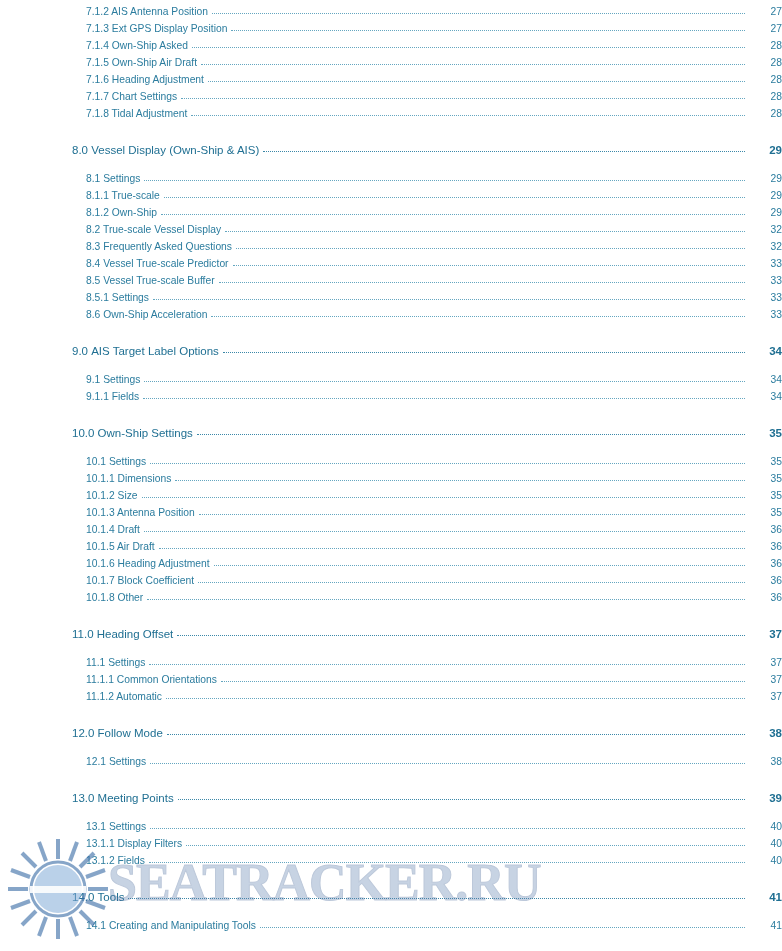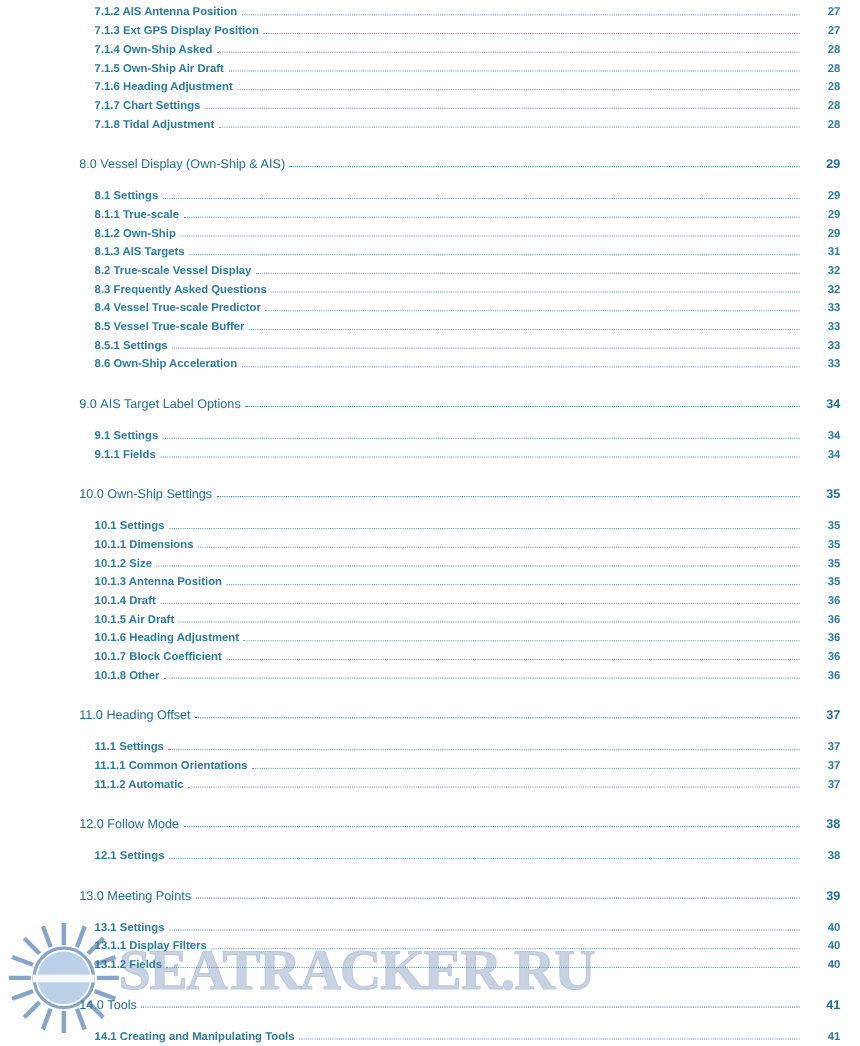--- a/index.html
+++ b/index.html
@@ -32,21 +32,21 @@
     font-size: 11.5px;
     font-weight: bold;
     color: #1f6f92;
     padding-left: 72px;
     height: 21px;
   }
   .lvl1 .num, .lvl1 .txt { font-weight: normal; }
   
   .lvl2 {
     font-size: 10.3px;
-    font-weight: bold;
+    font-weight: normal;
     color: #2b7c9e;
     padding-left: 86px;
     height: 17px;
   }
   .label {
     flex: 0 0 auto;
   }
   .leader {
     flex: 1 1 auto;
     margin: 0 3px 3px 4px;
@@ -55,21 +55,20 @@
     height: 1px;
   }
   .lvl1 .leader {
     border-bottom: 1px dotted #3c88a8;
     margin-bottom: 4px;
   }
   .page {
     flex: 0 0 auto;
     width: 34px;
     text-align: right;
-    padding-right: 18px;
   }
   .lvl1 .page { font-weight: bold; }
   .gap-lg { height: 16px; }
   .gap-md { height: 11px; }
 
   
   #watermark {
     position: absolute;
     left: 0;
     bottom: 2px;
@@ -151,25 +150,20 @@
     </div>
     <div class="entry lvl2">
       <span class="label"><span class="num">8.1.1</span> <span class="txt">True-scale</span></span>
       <span class="leader"></span>
       <span class="page">29</span>
     </div>
     <div class="entry lvl2">
       <span class="label"><span class="num">8.1.2</span> <span class="txt">Own-Ship</span></span>
       <span class="leader"></span>
       <span class="page">29</span>
-    </div>
-    <div class="entry lvl2">
-      <span class="label"><span class="num">8.1.3</span> <span class="txt">AIS Targets</span></span>
-      <span class="leader"></span>
-      <span class="page">31</span>
     </div>
     <div class="entry lvl2">
       <span class="label"><span class="num">8.2</span> <span class="txt">True-scale Vessel Display</span></span>
       <span class="leader"></span>
       <span class="page">32</span>
     </div>
     <div class="entry lvl2">
       <span class="label"><span class="num">8.3</span> <span class="txt">Frequently Asked Questions</span></span>
       <span class="leader"></span>
       <span class="page">32</span>

